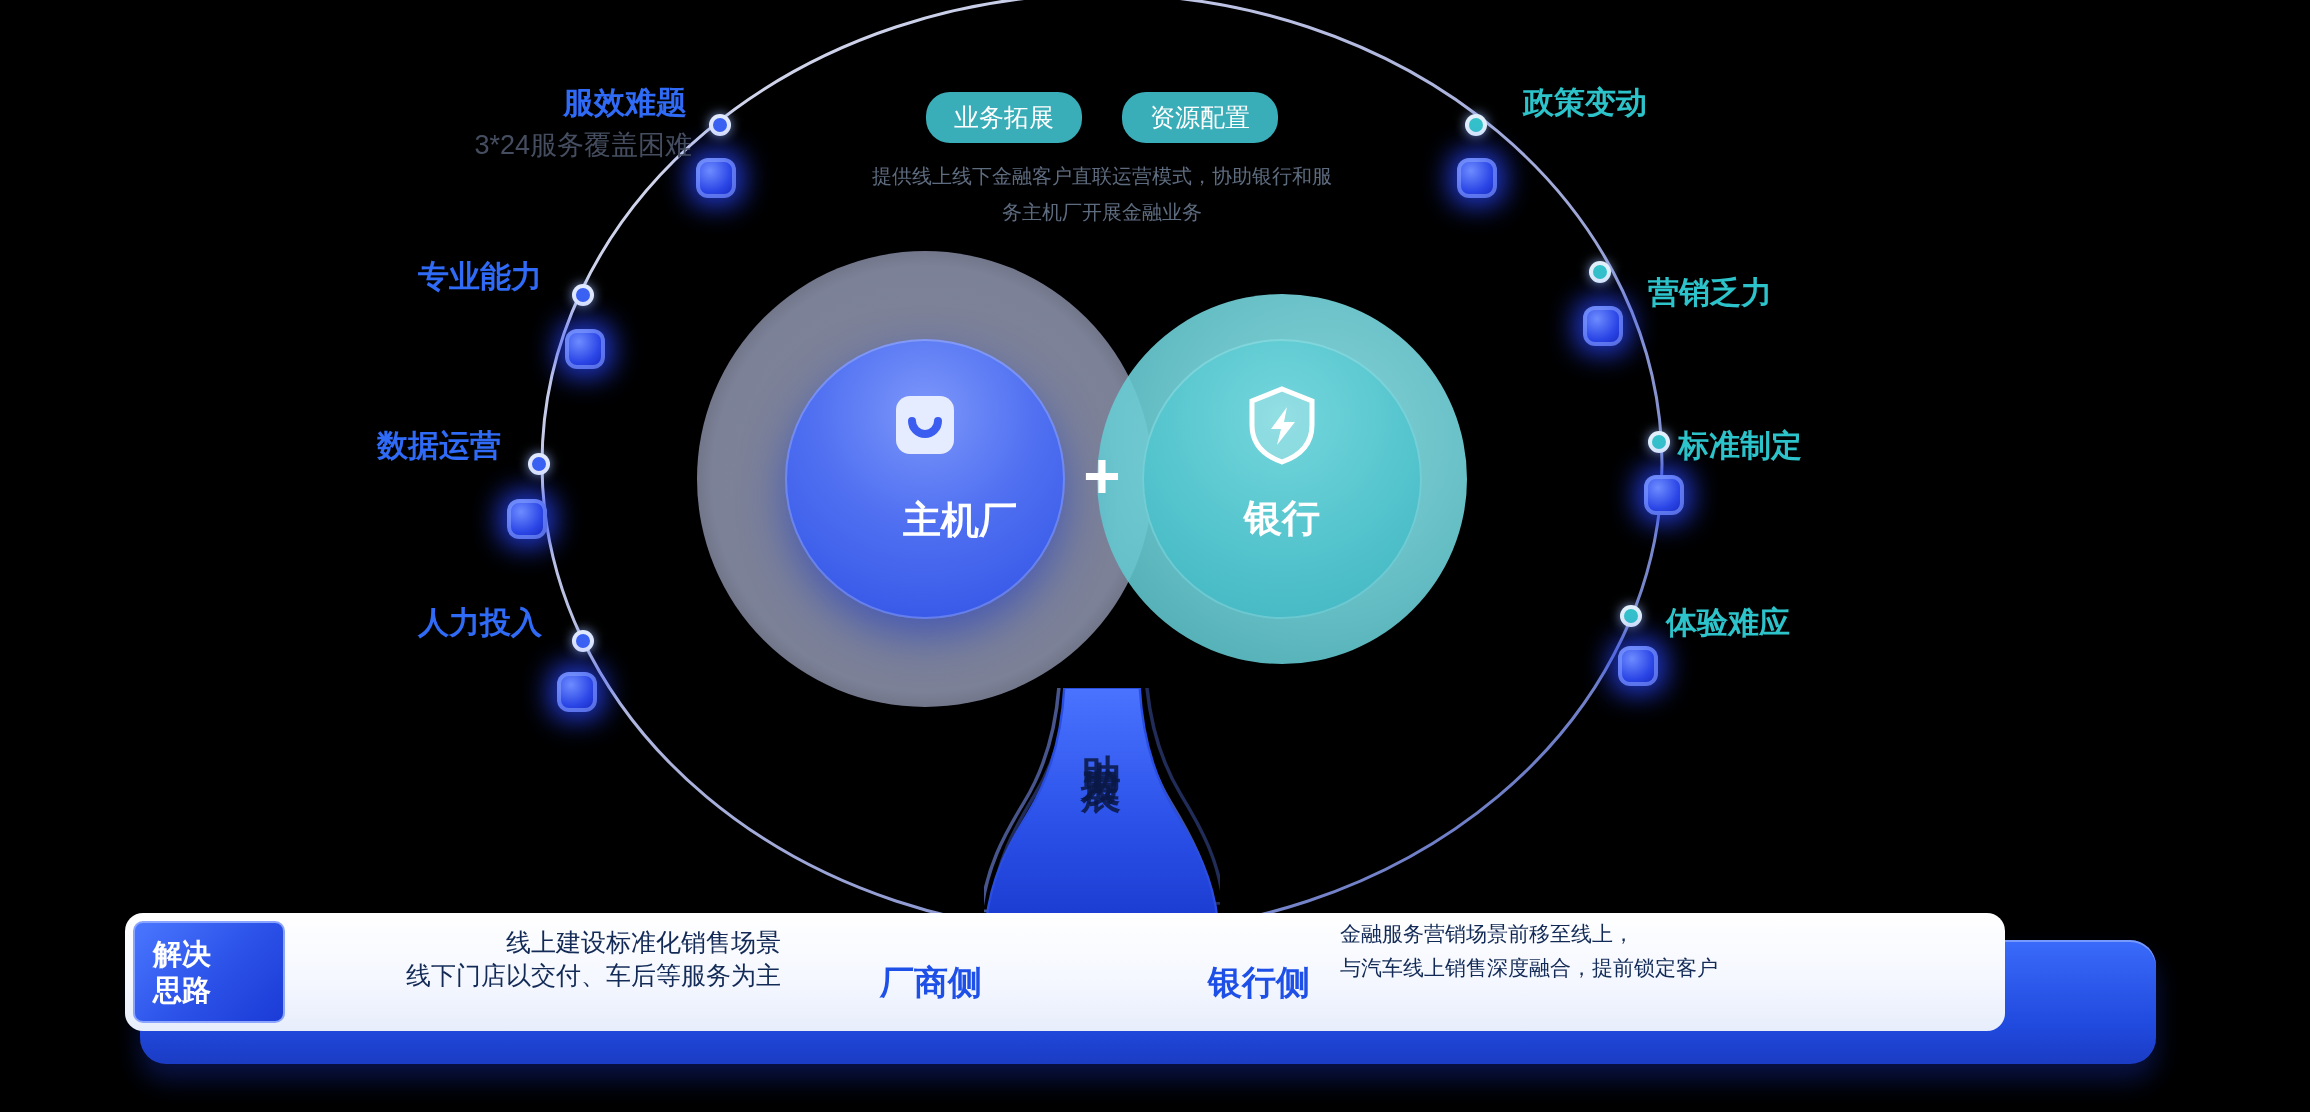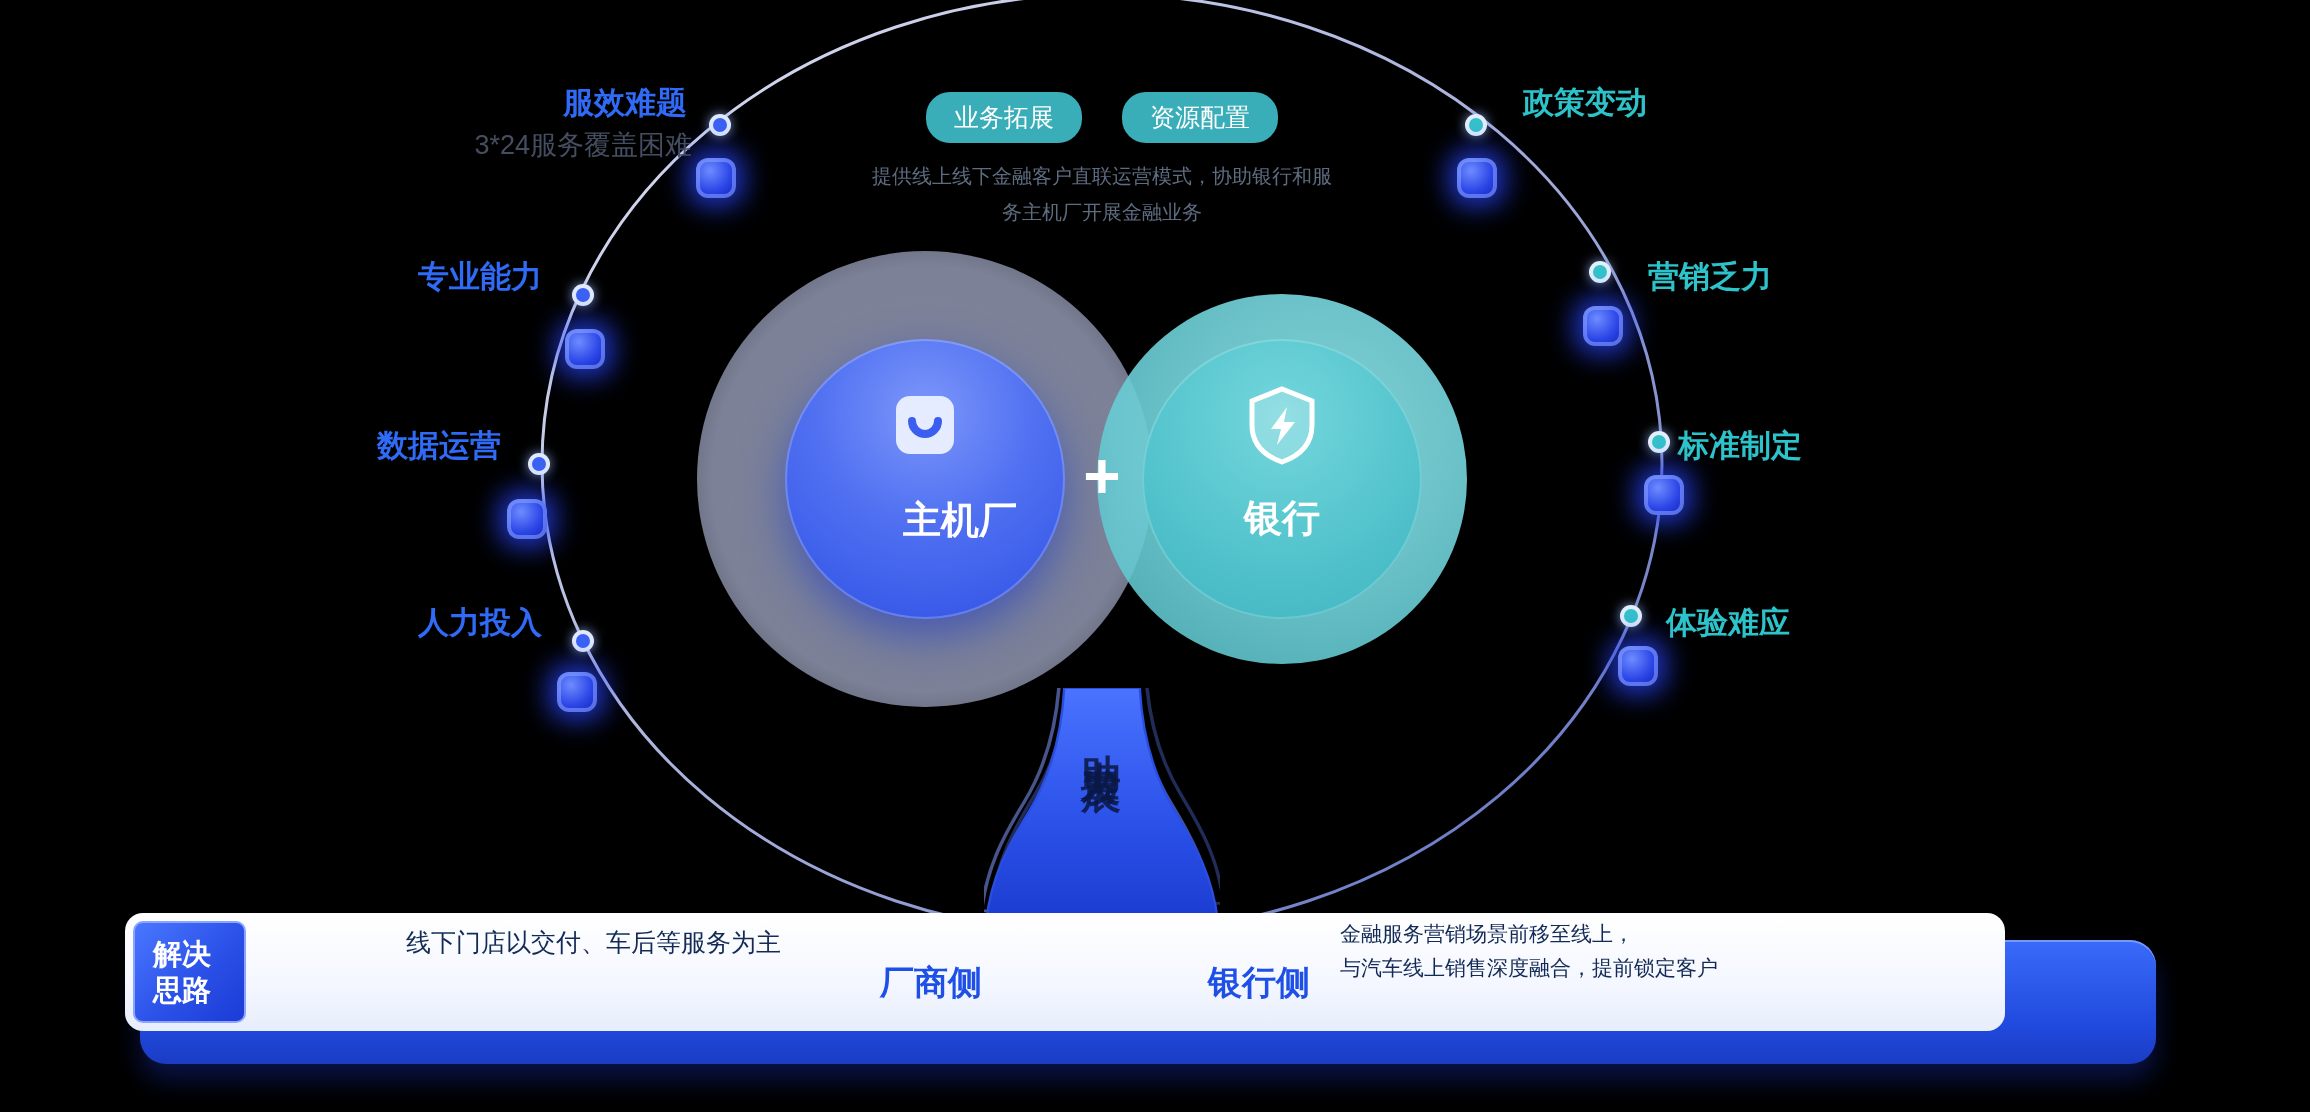--- a/index.html
+++ b/index.html
@@ -80,21 +80,21 @@
   #bar-under{
     position:absolute;left:140px;top:940px;width:2016px;height:124px;border-radius:26px;z-index:7;
     background:linear-gradient(180deg,#3a6bfa 0%,#2049dd 70%,#1b3cc4 100%);
     box-shadow:0 16px 26px rgba(25,55,200,.35), inset 0 2px 0 rgba(160,185,255,.6);
   }
   #bar-white{
     position:absolute;left:125px;top:913px;width:1880px;height:118px;border-radius:18px;z-index:8;
     background:linear-gradient(180deg,#ffffff 0%,#f4f7ff 60%,#e7edfb 100%);
   }
   #solution-badge{
-    position:absolute;left:133px;top:921px;width:113px;height:102px;border-radius:10px;z-index:9;
+    position:absolute;left:133px;top:921px;width:152px;height:102px;border-radius:10px;z-index:9;
     background:linear-gradient(135deg,#4a77ff 0%,#2b51e8 55%,#1b3bd6 100%);
     border:2px solid #8aa4ff;box-sizing:border-box;
     display:flex;flex-direction:column;justify-content:center;padding-left:18px;
     color:#fff;font-size:29px;font-weight:bold;line-height:1.25;
   }
   #oem-text{
     position:absolute;right:1529px;top:926px;z-index:9;text-align:right;
     color:#122a55;font-size:25px;line-height:33px;white-space:nowrap;
   }
   .side-tag{position:absolute;z-index:9;color:#1e50e8;font-size:34px;font-weight:bold;white-space:nowrap;}
@@ -137,21 +137,21 @@
   <div class="orb" style="left:1644px;top:475px;"></div>
   <div class="orb" style="left:1618px;top:646px;"></div>
 
   <div class="side-label blue" style="right:1623px;top:82px;">服效难题</div>
   <div class="side-sub" style="right:1618px;top:127px;">3*24服务覆盖困难</div>
   <div class="side-label blue" style="right:1768px;top:256px;">专业能力</div>
   <div class="side-label blue" style="right:1809px;top:425px;">数据运营</div>
   <div class="side-label blue" style="right:1768px;top:602px;">人力投入</div>
 
   <div class="side-label teal" style="left:1523px;top:82px;">政策变动</div>
-  <div class="side-label teal" style="left:1648px;top:256px;">营销乏力</div>
+  <div class="side-label teal" style="left:1648px;top:272px;">营销乏力</div>
   <div class="side-label teal" style="left:1678px;top:425px;">标准制定</div>
   <div class="side-label teal" style="left:1666px;top:602px;">体验难应</div>
 
   <div id="pill-row">
     <div class="pill">业务拓展</div>
     <div class="pill">资源配置</div>
   </div>
 
   <div id="center-desc">
     <div>提供线上线下金融客户直联运营模式，协助银行和服</div>
@@ -196,20 +196,21 @@
 
   <div id="bar-under"></div>
   <div id="bar-white"></div>
 
   <div id="solution-badge">
     <div>解决</div>
     <div>思路</div>
   </div>
 
   <div id="oem-text">
+    <div>线上建设标准化销售场景</div>
     <div>线下门店以交付、车后等服务为主</div>
   </div>
 
   <div class="side-tag" style="left:880px;top:960px;">厂商侧</div>
   <div class="side-tag" style="left:1208px;top:960px;">银行侧</div>
 
   <div id="bank-text">
     <div>金融服务营销场景前移至线上，</div>
     <div>与汽车线上销售深度融合，提前锁定客户</div>
   </div>

